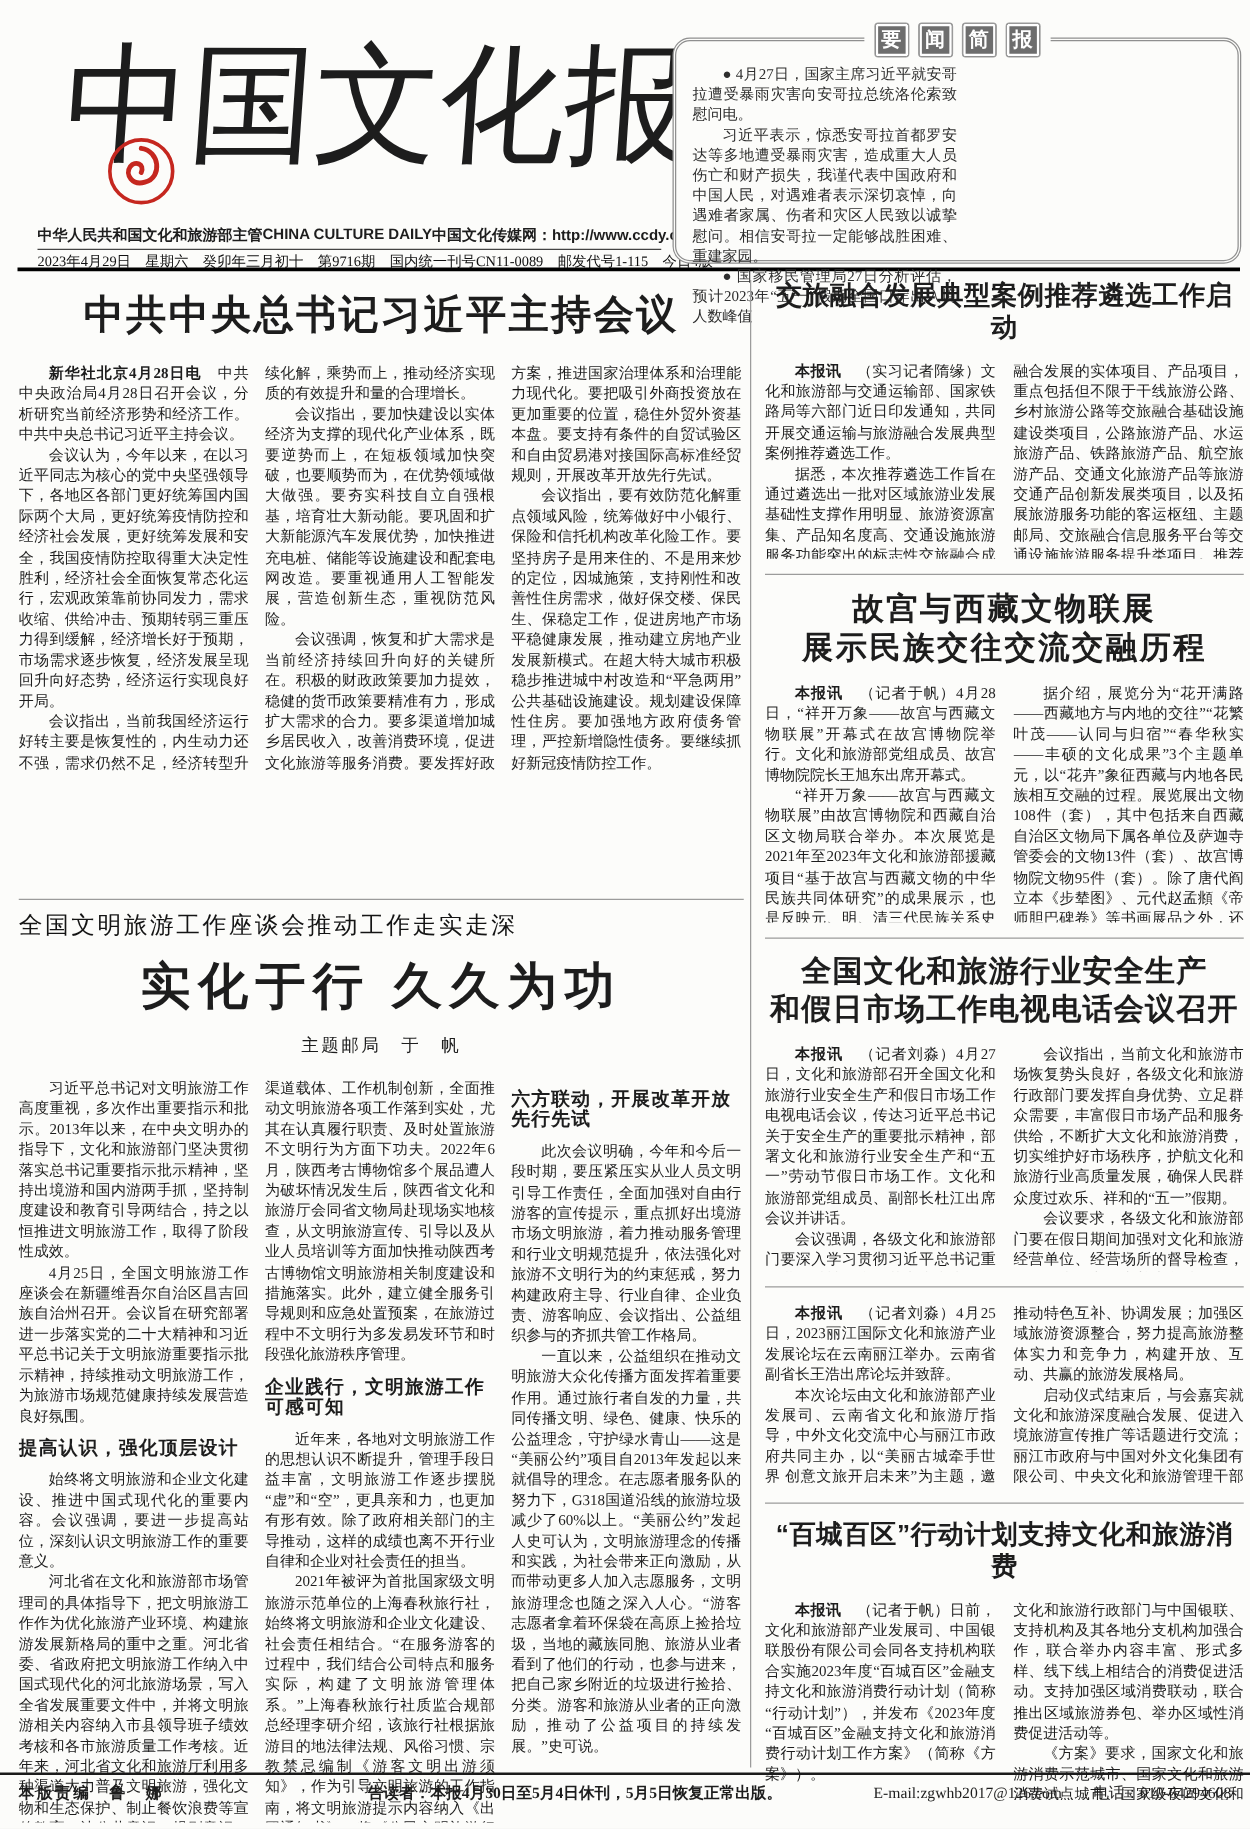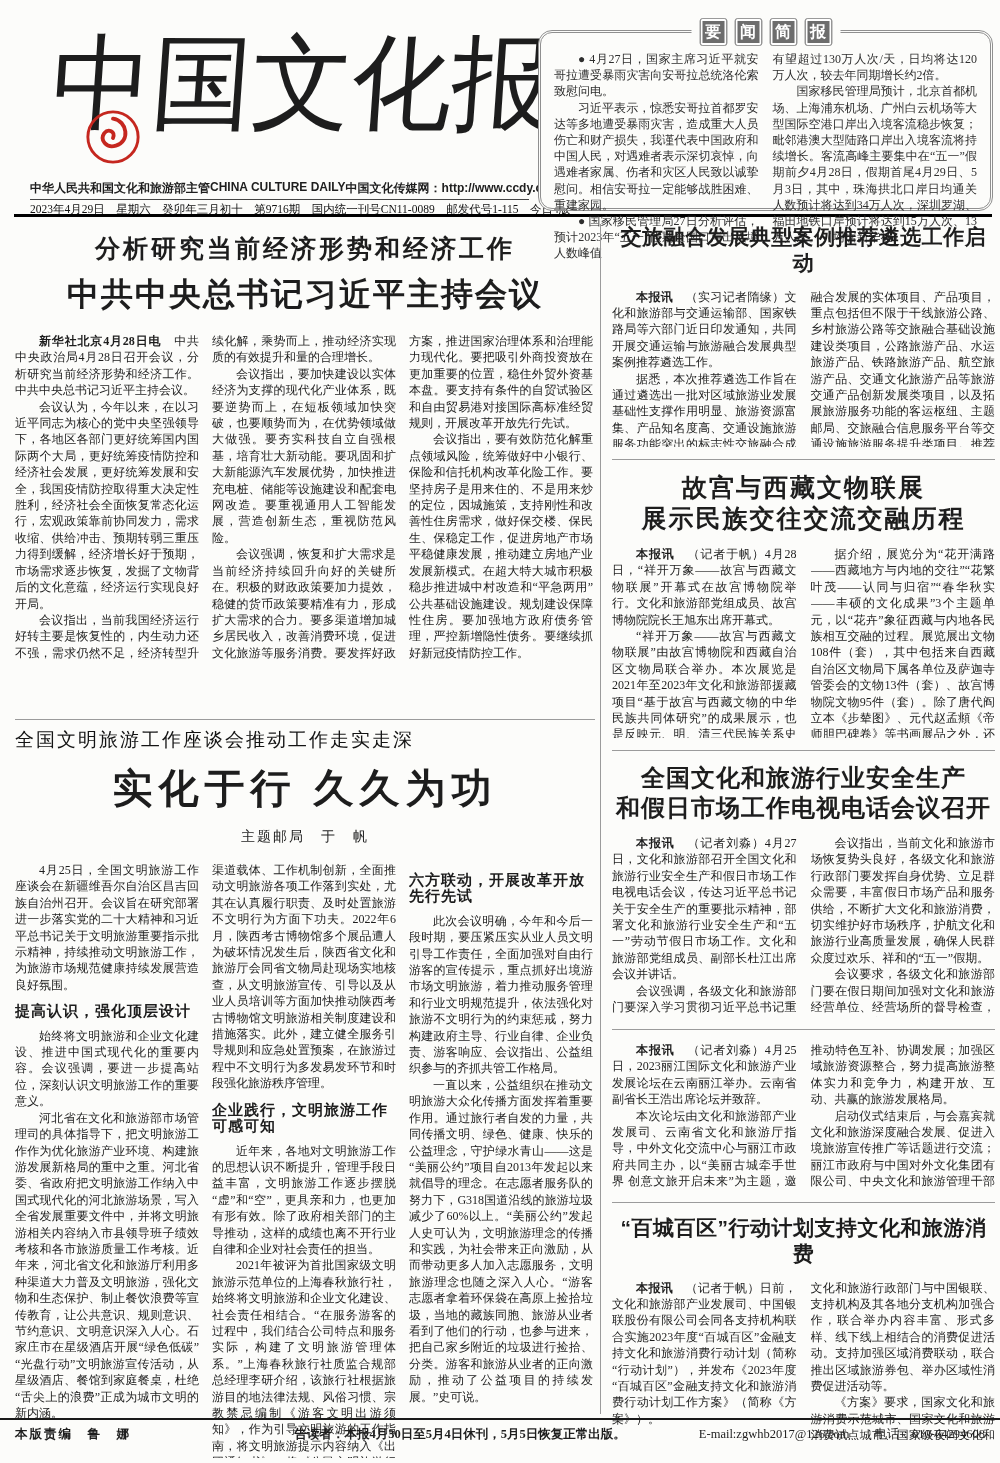--- a/index.html
+++ b/index.html
@@ -98,34 +98,29 @@
       <span class="badge">闻</span>
       <span class="badge">简</span>
       <span class="badge">报</span>
     </div>
     <div class="brief-cols">
       <div class="brief-col">
           <p class="para">● 4月27日，国家主席习近平就安哥拉遭受暴雨灾害向安哥拉总统洛伦索致慰问电。</p>
           <p class="para">习近平表示，惊悉安哥拉首都罗安达等多地遭受暴雨灾害，造成重大人员伤亡和财产损失，我谨代表中国政府和中国人民，对遇难者表示深切哀悼，向遇难者家属、伤者和灾区人民致以诚挚慰问。相信安哥拉一定能够战胜困难、重建家园。</p>
           <p class="para">● 国家移民管理局27日分析评估，预计2023年“五一”假期全国口岸出入境人数峰值</p>
         </div>
-      <div class="brief-col">
-          <p class="para cont">有望超过130万人次/天，日均将达120万人次，较去年同期增长约2倍。</p>
-          <p class="para">国家移民管理局预计，北京首都机场、上海浦东机场、广州白云机场等大型国际空港口岸出入境客流稳步恢复；毗邻港澳大型陆路口岸出入境客流将持续增长。客流高峰主要集中在“五一”假期前夕4月28日，假期首尾4月29日、5月3日，其中，珠海拱北口岸日均通关人数预计将达到34万人次，深圳罗湖、福田地铁口岸预计将达到15万人次、13万人次。（均据新华社）</p>
-        </div>
     </div>
   </div>
 
   <div class="lead">
-    <p class="lead-sub">分析研究当前经济形势和经济工作</p>
     <h2 class="lead-h2">中共中央总书记习近平主持会议</h2>
     <div class="col-wrap">
       <div class="body-col">
           <p class="para"><b>新华社北京4月28日电　</b>中共中央政治局4月28日召开会议，分析研究当前经济形势和经济工作。中共中央总书记习近平主持会议。</p>
-          <p class="para">会议认为，今年以来，在以习近平同志为核心的党中央坚强领导下，各地区各部门更好统筹国内国际两个大局，更好统筹疫情防控和经济社会发展，更好统筹发展和安全，我国疫情防控取得重大决定性胜利，经济社会全面恢复常态化运行，宏观政策靠前协同发力，需求收缩、供给冲击、预期转弱三重压力得到缓解，经济增长好于预期，市场需求逐步恢复，发掘了文物背后的文化意蕴，经济运行实现良好开局。</p>
+          <p class="para">会议认为，今年以来，在以习近平同志为核心的党中央坚强领导下，各地区各部门更好统筹国内国际两个大局，更好统筹疫情防控和经济社会发展，更好统筹发展和安全，我国疫情防控取得重大决定性胜利，经济社会全面恢复常态化运行，宏观政策靠前协同发力，需求收缩、供给冲击、预期转弱三重压力得到缓解，经济增长好于预期，市场需求逐步恢复，经济发展呈现回升向好态势，经济运行实现良好开局。</p>
           <p class="para">会议指出，当前我国经济运行好转主要是恢复性的，内生动力还不强，需求仍然不足，经济转型升级面临新的阻力，推动高质量发展仍需要克服不少困难挑战。</p>
         </div>
       <div class="body-col">
           <p class="para cont">续化解，乘势而上，推动经济实现质的有效提升和量的合理增长。</p>
           <p class="para">会议指出，要加快建设以实体经济为支撑的现代化产业体系，既要逆势而上，在短板领域加快突破，也要顺势而为，在优势领域做大做强。要夯实科技自立自强根基，培育壮大新动能。要巩固和扩大新能源汽车发展优势，加快推进充电桩、储能等设施建设和配套电网改造。要重视通用人工智能发展，营造创新生态，重视防范风险。</p>
           <p class="para">会议强调，恢复和扩大需求是当前经济持续回升向好的关键所在。积极的财政政策要加力提效，稳健的货币政策要精准有力，形成扩大需求的合力。要多渠道增加城乡居民收入，改善消费环境，促进文化旅游等服务消费。要发挥好政府投资和政策激励的引导作用，有效带动激发民间投资。</p>
         </div>
       <div class="body-col">
           <p class="para cont">方案，推进国家治理体系和治理能力现代化。要把吸引外商投资放在更加重要的位置，稳住外贸外资基本盘。要支持有条件的自贸试验区和自由贸易港对接国际高标准经贸规则，开展改革开放先行先试。</p>
           <p class="para">会议指出，要有效防范化解重点领域风险，统筹做好中小银行、保险和信托机构改革化险工作。要坚持房子是用来住的、不是用来炒的定位，因城施策，支持刚性和改善性住房需求，做好保交楼、保民生、保稳定工作，促进房地产市场平稳健康发展，推动建立房地产业发展新模式。在超大特大城市积极稳步推进城中村改造和“平急两用”公共基础设施建设。规划建设保障性住房。要加强地方政府债务管理，严控新增隐性债务。要继续抓好新冠疫情防控工作。</p>
@@ -133,20 +128,21 @@
     </div>
   </div>
   <div class="lead-rule"></div>
 
   <div class="feature">
     <p class="kicker">全国文明旅游工作座谈会推动工作走实走深</p>
     <h1 class="feature-h1">实化于行  久久为功</h1>
     <p class="byline">主题邮局　于　帆</p>
     <div class="col-wrap">
       <div class="body-col">
+          <p class="para">习近平总书记对文明旅游工作高度重视，多次作出重要指示和批示。2013年以来，在中央文明办的指导下，文化和旅游部门坚决贯彻落实总书记重要指示批示精神，坚持出境游和国内游两手抓，坚持制度建设和教育引导两结合，持之以恒推进文明旅游工作，取得了阶段性成效。</p>
           <p class="para">4月25日，全国文明旅游工作座谈会在新疆维吾尔自治区昌吉回族自治州召开。会议旨在研究部署进一步落实党的二十大精神和习近平总书记关于文明旅游重要指示批示精神，持续推动文明旅游工作，为旅游市场规范健康持续发展营造良好氛围。</p>
           <h4 class="subhead">提高认识，强化顶层设计</h4>
           <p class="para">始终将文明旅游和企业文化建设、推进中国式现代化的重要内容。会议强调，要进一步提高站位，深刻认识文明旅游工作的重要意义。</p>
           <p class="para">河北省在文化和旅游部市场管理司的具体指导下，把文明旅游工作作为优化旅游产业环境、构建旅游发展新格局的重中之重。河北省委、省政府把文明旅游工作纳入中国式现代化的河北旅游场景，写入全省发展重要文件中，并将文明旅游相关内容纳入市县领导班子绩效考核和各市旅游质量工作考核。近年来，河北省文化和旅游厅利用多种渠道大力普及文明旅游，强化文物和生态保护、制止餐饮浪费等宣传教育，让公共意识、规则意识、节约意识、文明意识深入人心。石家庄市在星级酒店开展“绿色低碳”“光盘行动”文明旅游宣传活动，从星级酒店、餐馆到家庭餐桌，杜绝“舌尖上的浪费”正成为城市文明的新内涵。</p>
         </div>
       <div class="body-col">
           <p class="para cont">渠道载体、工作机制创新，全面推动文明旅游各项工作落到实处，尤其在认真履行职责、及时处置旅游不文明行为方面下功夫。2022年6月，陕西考古博物馆多个展品遭人为破坏情况发生后，陕西省文化和旅游厅会同省文物局赴现场实地核查，从文明旅游宣传、引导以及从业人员培训等方面加快推动陕西考古博物馆文明旅游相关制度建设和措施落实。此外，建立健全服务引导规则和应急处置预案，在旅游过程中不文明行为多发易发环节和时段强化旅游秩序管理。</p>
           <h4 class="subhead">企业践行，文明旅游工作可感可知</h4>
           <p class="para">近年来，各地对文明旅游工作的思想认识不断提升，管理手段日益丰富，文明旅游工作逐步摆脱“虚”和“空”，更具亲和力，也更加有形有效。除了政府相关部门的主导推动，这样的成绩也离不开行业自律和企业对社会责任的担当。</p>
           <p class="para">2021年被评为首批国家级文明旅游示范单位的上海春秋旅行社，始终将文明旅游和企业文化建设、社会责任相结合。“在服务游客的过程中，我们结合公司特点和服务实际，构建了文明旅游管理体系。”上海春秋旅行社质监合规部总经理李研介绍，该旅行社根据旅游目的地法律法规、风俗习惯、宗教禁忌编制《游客文明出游须知》，作为引导文明旅游的工作指南，将文明旅游提示内容纳入《出团通知书》，将《公民文明旅游行为公约》《安全须知》等纳入旅游合同格式文本。</p>

